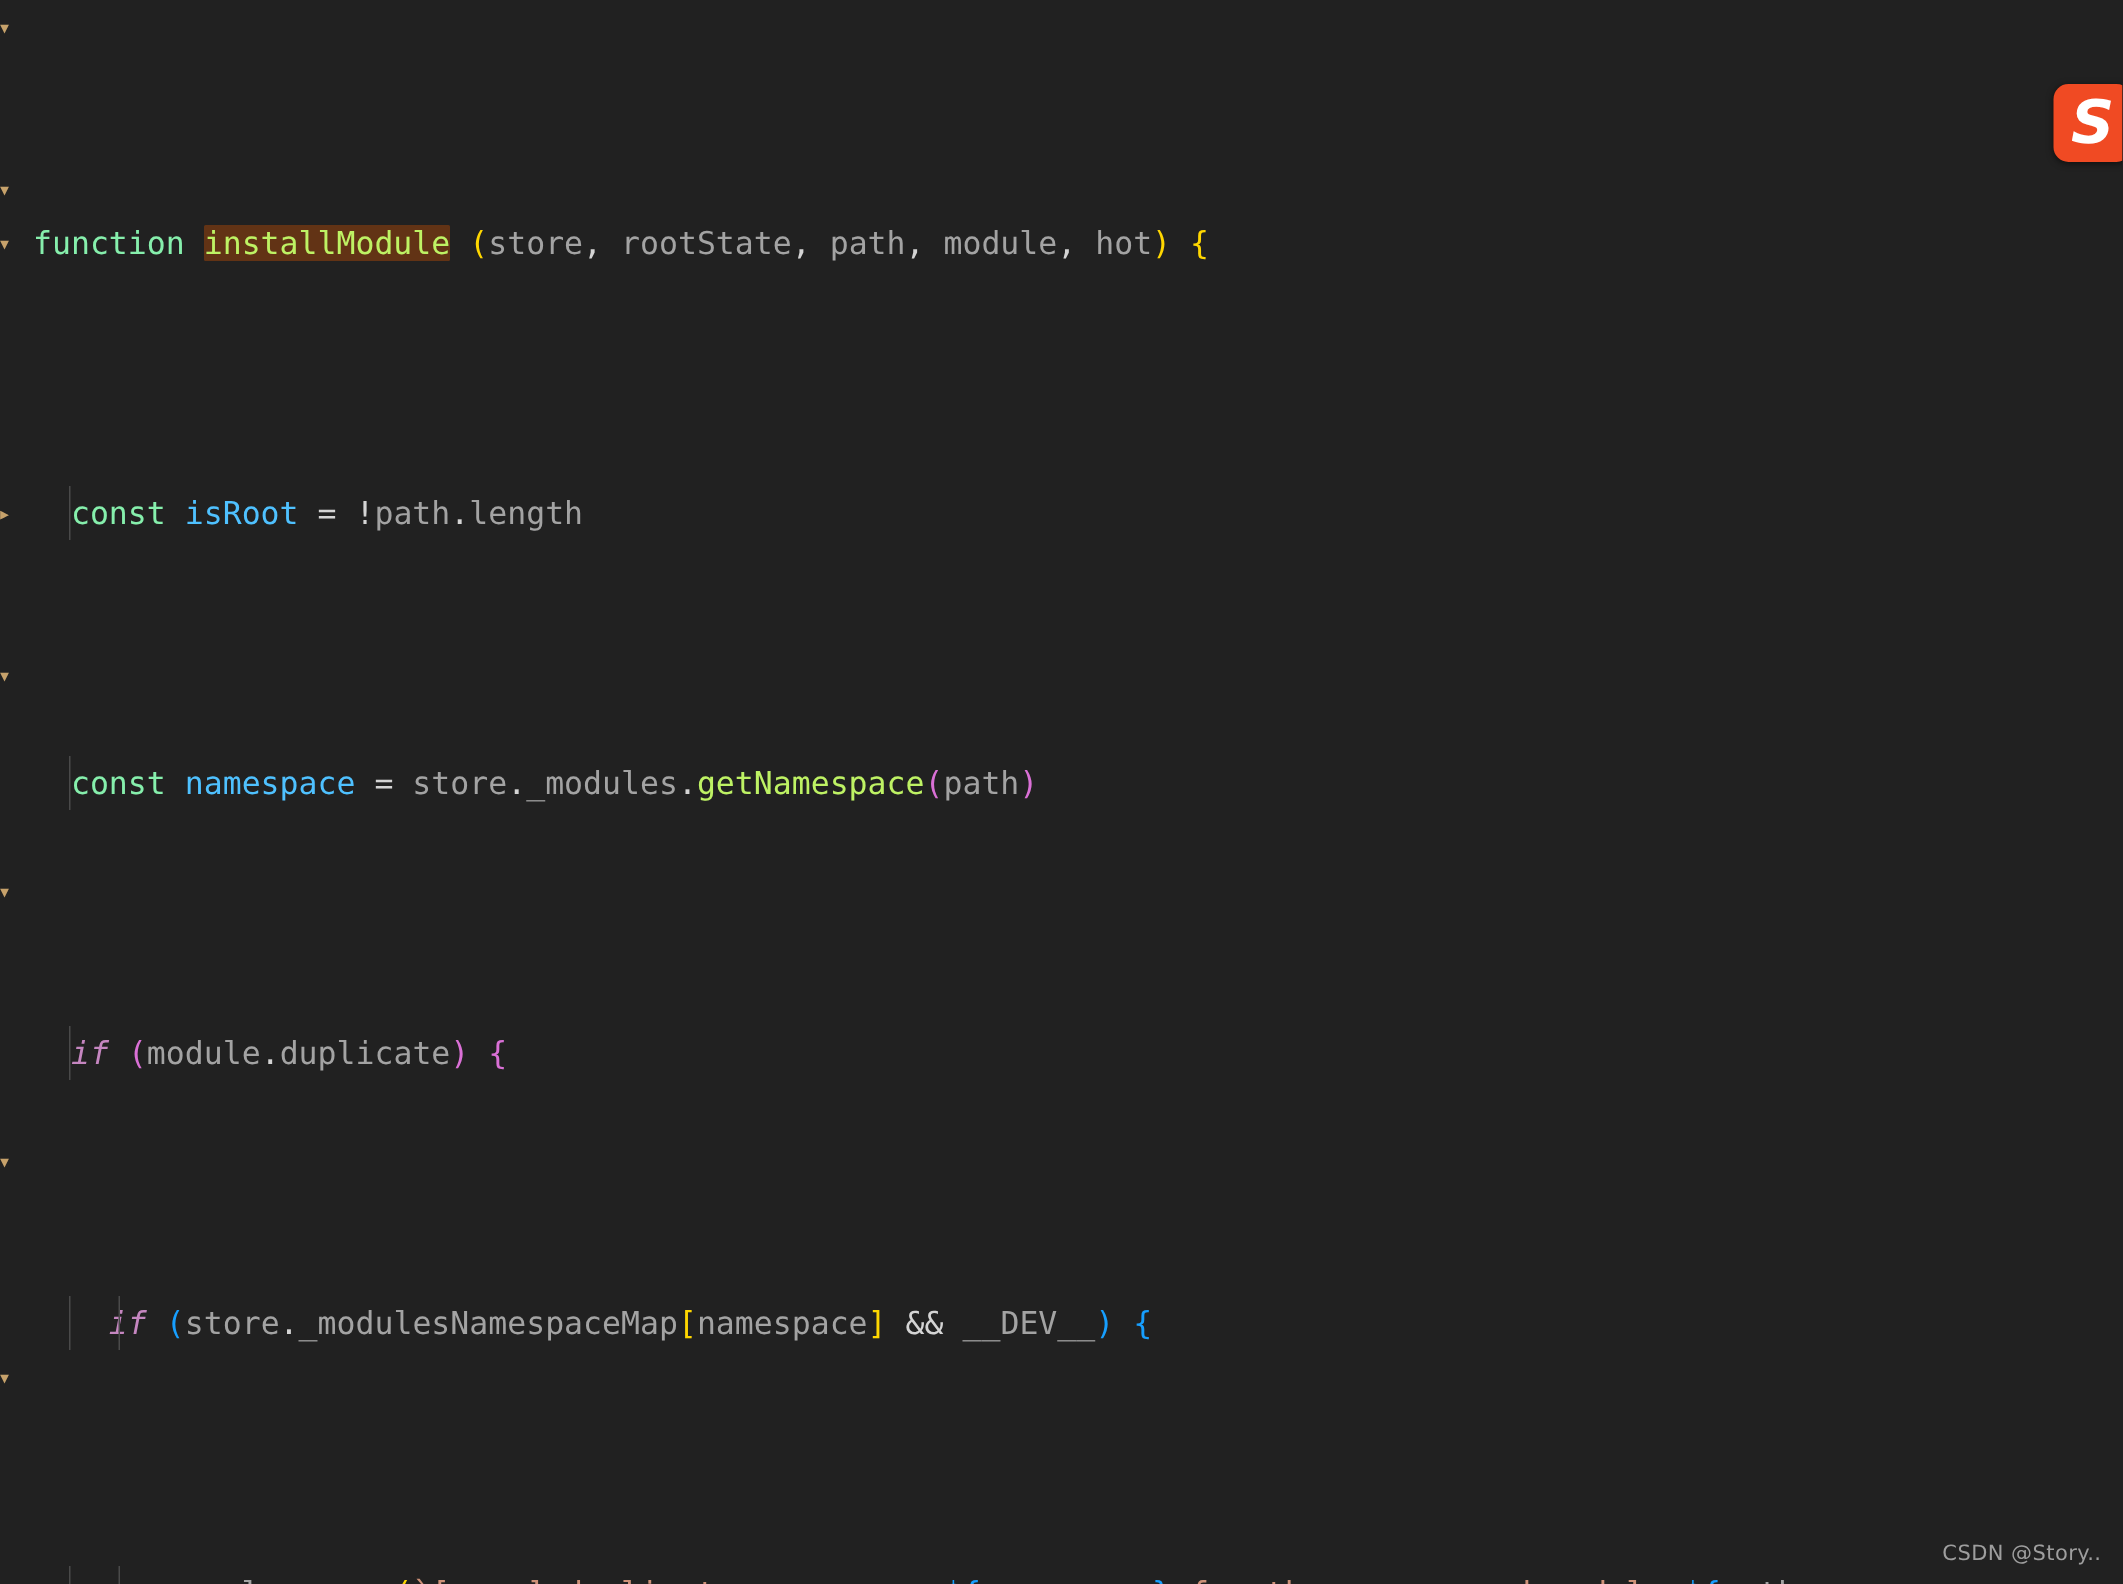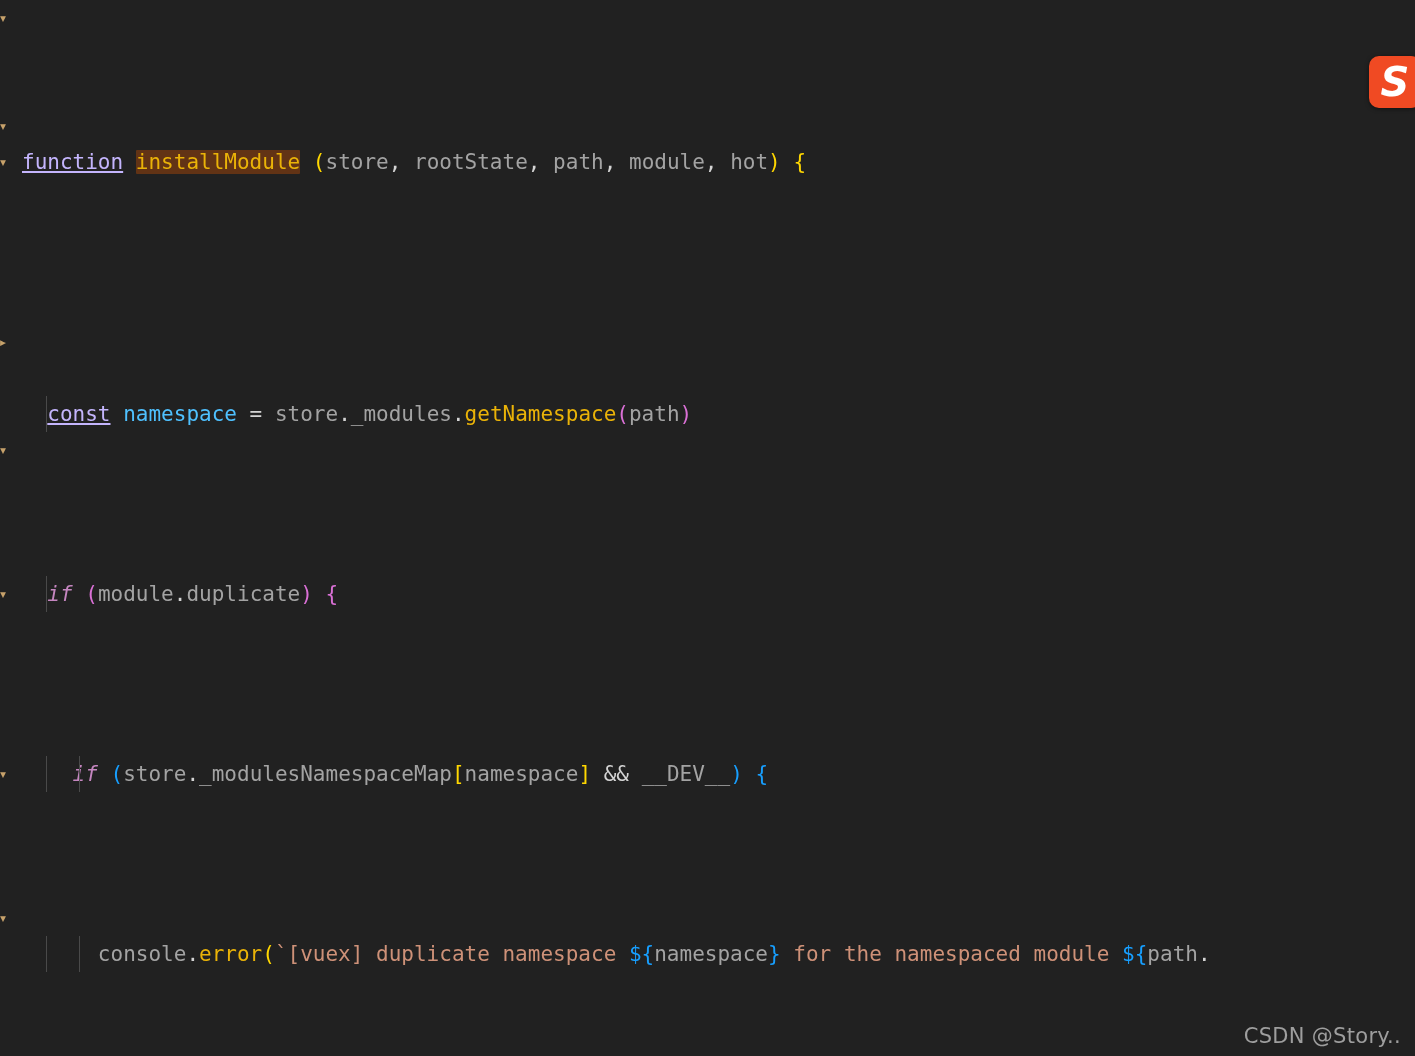--- a/index.html
+++ b/index.html
@@ -58,22 +58,22 @@
   .guide {
     position: absolute;
     top: 0;
     width: 1px;
     height: 36px;
     background: #4a4a4a;
   }
 
   
   .kw      { color: #c586c0; font-style: italic; }           
-  .kw2     { color: #c4b5fd; text-decoration: underline; }           
-  .fn      { color: #eab308; }           
+  .kw2     { color: #86efac; }           
+  .fn      { color: #bef264; }           
   .var     { color: #a3a3a3; }           
   .decl    { color: #4fc1ff; }           
   .str     { color: #ce9178; }           
   .punc    { color: #d4d4d4; }           
   .op      { color: #d4d4d4; }
   .b1      { color: #ffd700; }           
   .b2      { color: #da70d6; }           
   .b3      { color: #179fff; }
 
   
@@ -104,21 +104,21 @@
     text-align: center;
   }
 
   
   .watermark {
     position: absolute;
     right: 14px;
     bottom: 8px;
     color: #9e9e9e;
     font-family: "DejaVu Sans", "Liberation Sans", sans-serif;
-    font-size: 21px;
+    font-size: 14px;
     line-height: 24px;
     letter-spacing: 0.3px;
   }
 </style>
 </head>
 <body>
 
 <div id="editor">
 
   <div class="gutter">
@@ -131,20 +131,21 @@
     <div class="fold" style="top:756px;">▾</div>
     <div class="fold" style="top:900px;">▾</div>
   </div>
 
   <div class="code">
 
     
     <div class="line"><span class="kw2">function</span><span class="punc"> </span><span class="fn occ">installModule</span><span class="punc"> </span><span class="b1">(</span><span class="var">store</span><span class="punc">, </span><span class="var">rootState</span><span class="punc">, </span><span class="var">path</span><span class="punc">, </span><span class="var">module</span><span class="punc">, </span><span class="var">hot</span><span class="b1">)</span><span class="punc"> </span><span class="b1">{</span></div>
 
     
+    <div class="line"><span class="guide" style="left:46px;"></span><span class="punc">  </span><span class="kw2">const</span><span class="punc"> </span><span class="decl">isRoot</span><span class="punc"> = </span><span class="op">!</span><span class="var">path</span><span class="punc">.</span><span class="var">length</span></div>
 
     
     <div class="line"><span class="guide" style="left:46px;"></span><span class="punc">  </span><span class="kw2">const</span><span class="punc"> </span><span class="decl">namespace</span><span class="punc"> = </span><span class="var">store</span><span class="punc">.</span><span class="var">_modules</span><span class="punc">.</span><span class="fn">getNamespace</span><span class="b2">(</span><span class="var">path</span><span class="b2">)</span></div>
 
     
     <div class="line"><span class="guide" style="left:46px;"></span><span class="punc">  </span><span class="kw">if</span><span class="punc"> </span><span class="b2">(</span><span class="var">module</span><span class="punc">.</span><span class="var">duplicate</span><span class="b2">)</span><span class="punc"> </span><span class="b2">{</span></div>
 
     
     <div class="line"><span class="guide" style="left:46px;"></span><span class="guide" style="left:79px;"></span><span class="punc">    </span><span class="kw">if</span><span class="punc"> </span><span class="b3">(</span><span class="var">store</span><span class="punc">.</span><span class="var">_modulesNamespaceMap</span><span class="b1">[</span><span class="var">namespace</span><span class="b1">]</span><span class="punc"> </span><span class="op">&amp;&amp;</span><span class="punc"> </span><span class="var">__DEV__</span><span class="b3">)</span><span class="punc"> </span><span class="b3">{</span></div>
 

